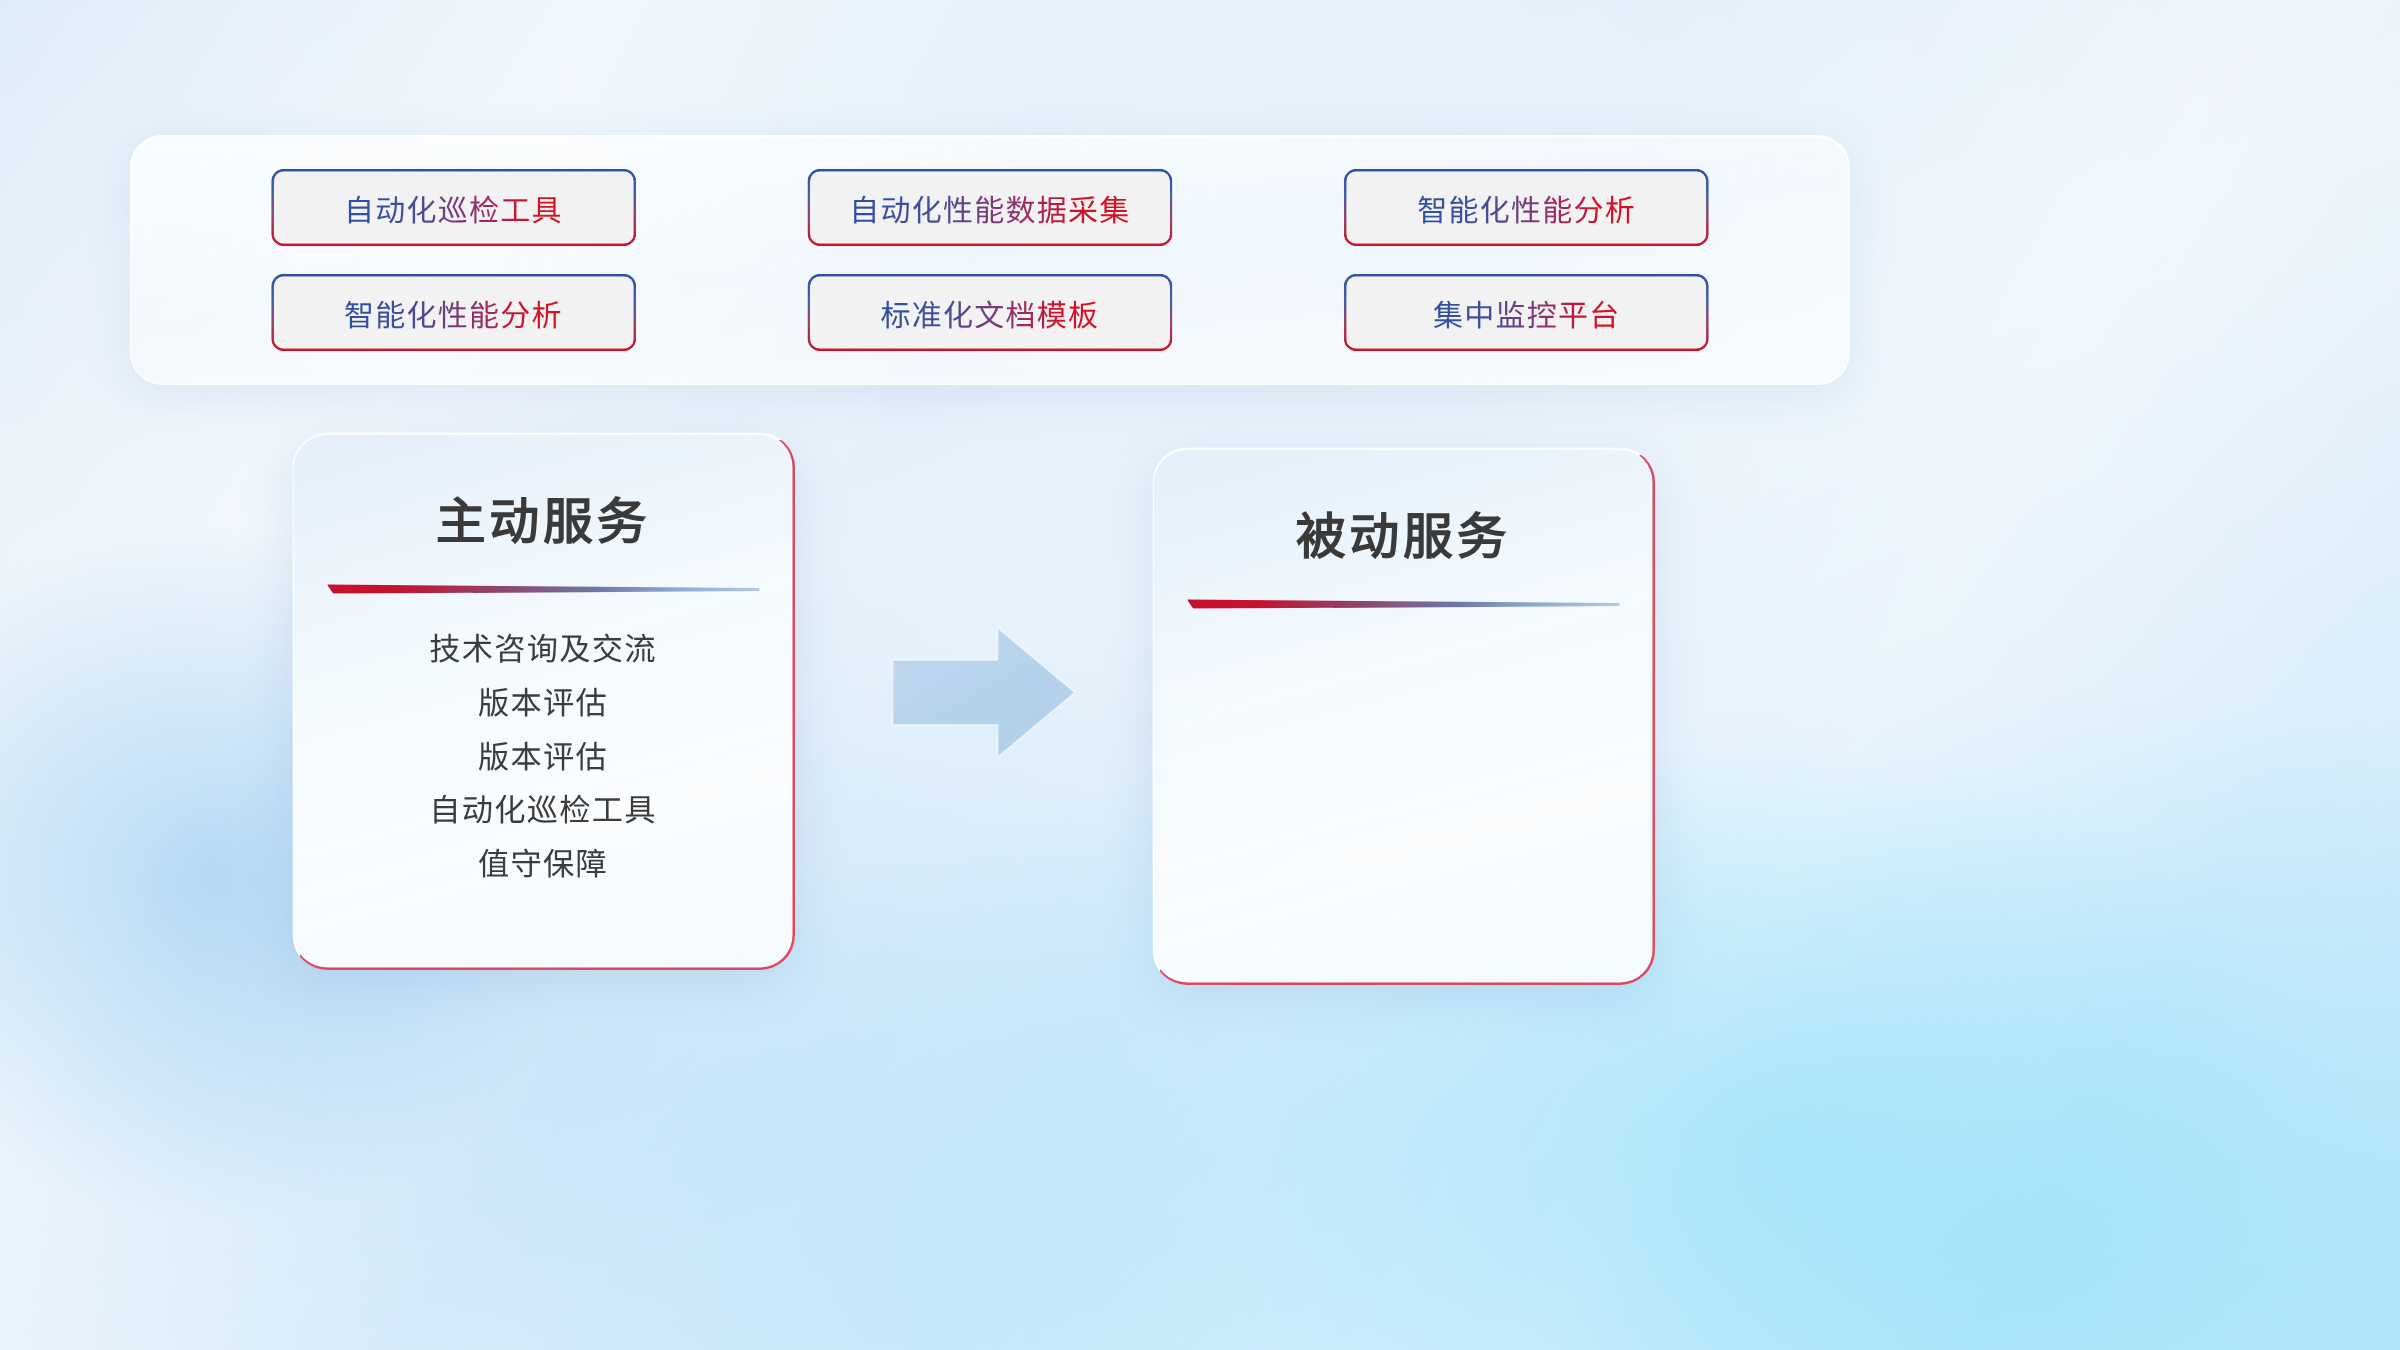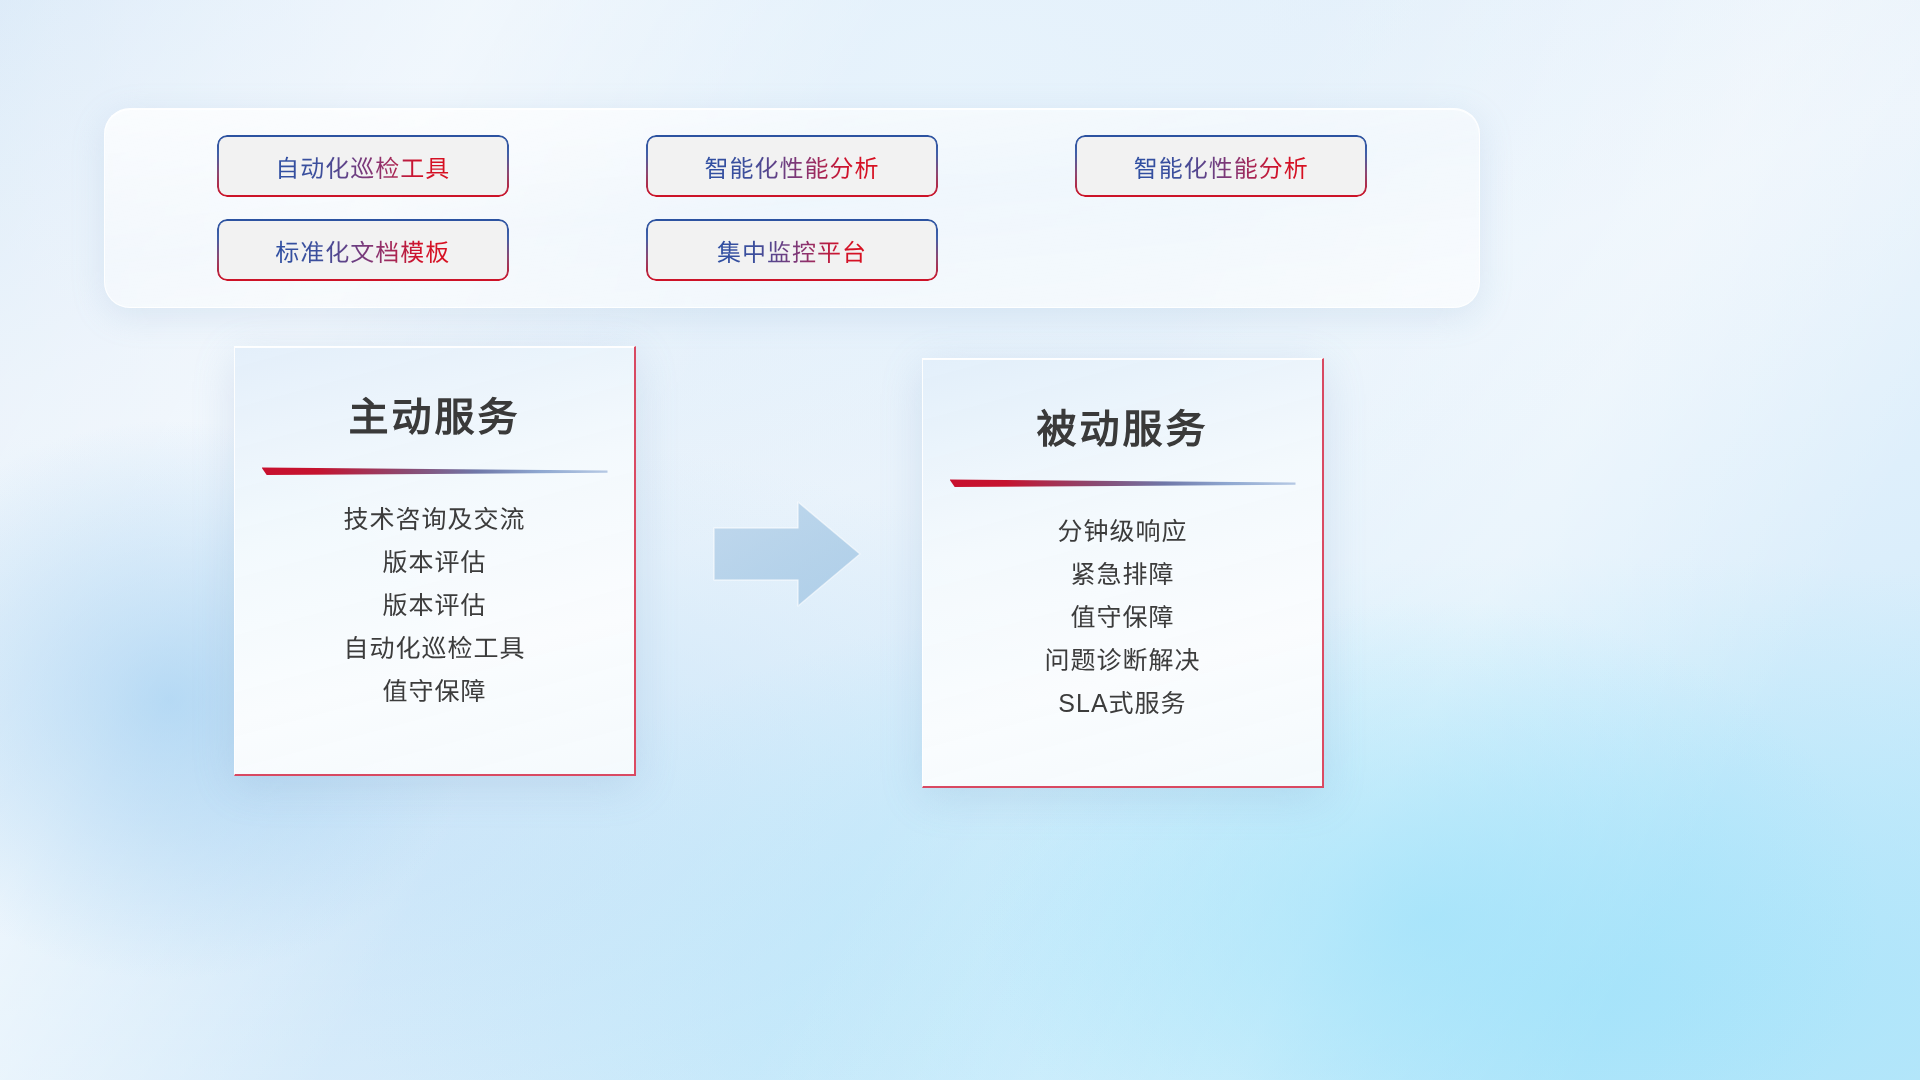--- a/index.html
+++ b/index.html
@@ -91,21 +91,21 @@
     -webkit-background-clip:text;
             background-clip:text;
     color:transparent;
     -webkit-text-fill-color:transparent;
   }
 
   
   .card{
     position:absolute;
     width:402px; height:430px;
-    border-radius:0;
+    border-radius:28px;
     background:linear-gradient(165deg, rgba(226,238,250,0.95) 0%, rgba(243,249,253,0.97) 38%, rgba(250,252,254,0.98) 70%, rgba(246,250,253,0.96) 100%);
     border:1px solid rgba(255,255,255,0.9);
     border-right:2px solid rgba(214,45,72,0.85);
     border-bottom:2px solid rgba(214,45,72,0.85);
     box-shadow:0 10px 40px rgba(110,150,195,0.20), inset 0 1px 0 rgba(255,255,255,0.95);
     padding:24px 26px 20px;
     display:flex;
     flex-direction:column;
     align-items:center;
   }
@@ -160,20 +160,23 @@
 <body>
 
 <div class="stage">
   <div class="sheen"></div>
   <div class="glow-left"></div>
   <div class="glow-bottom"></div>
 
   <div class="capability-bar">
     <div class="pill">
       <span class="pill-label">自动化巡检工具</span>
+    </div>
+    <div class="pill">
+      <span class="pill-label">自动化性能数据采集</span>
     </div>
     <div class="pill">
       <span class="pill-label">智能化性能分析</span>
     </div>
     <div class="pill">
       <span class="pill-label">智能化性能分析</span>
     </div>
     <div class="pill">
       <span class="pill-label">标准化文档模板</span>
     </div>
@@ -203,21 +206,14 @@
           <stop offset="100%" stop-color="#9dc3e2" stop-opacity="0.72"></stop>
         </linearGradient>
       </defs>
       <path d="M2 28 H86 V2 L148 54 L86 106 V80 H2 Z" fill="url(#arrGrad)" stroke="rgba(255,255,255,0.55)" stroke-width="1.5" stroke-linejoin="round"></path>
     </svg>
   </div>
 
   <div class="card card-right">
     <div class="card-title">被动服务</div>
     <div class="divider"></div>
-    <ul class="card-list">
-      <li>分钟级响应</li>
-      <li>紧急排障</li>
-      <li>值守保障</li>
-      <li>问题诊断解决</li>
-      <li>SLA式服务</li>
-    </ul>
   </div>
 </div>
 
 </body></html>

